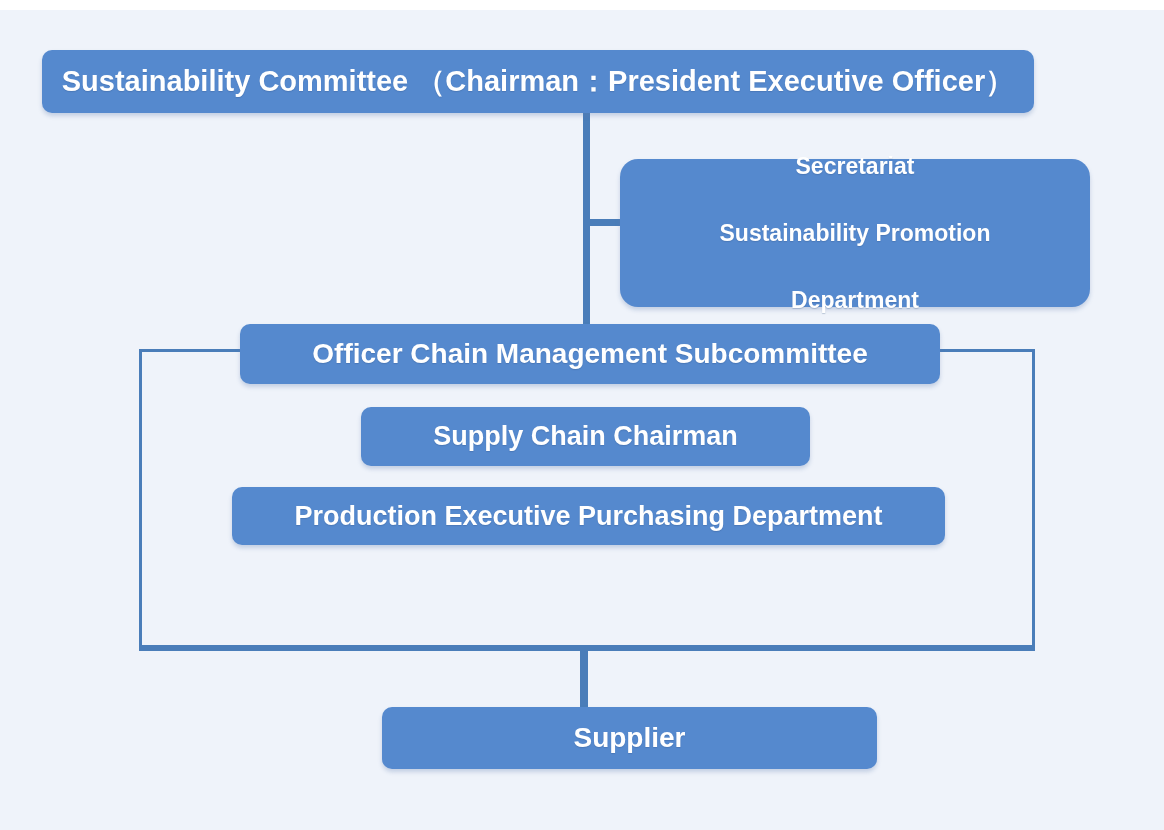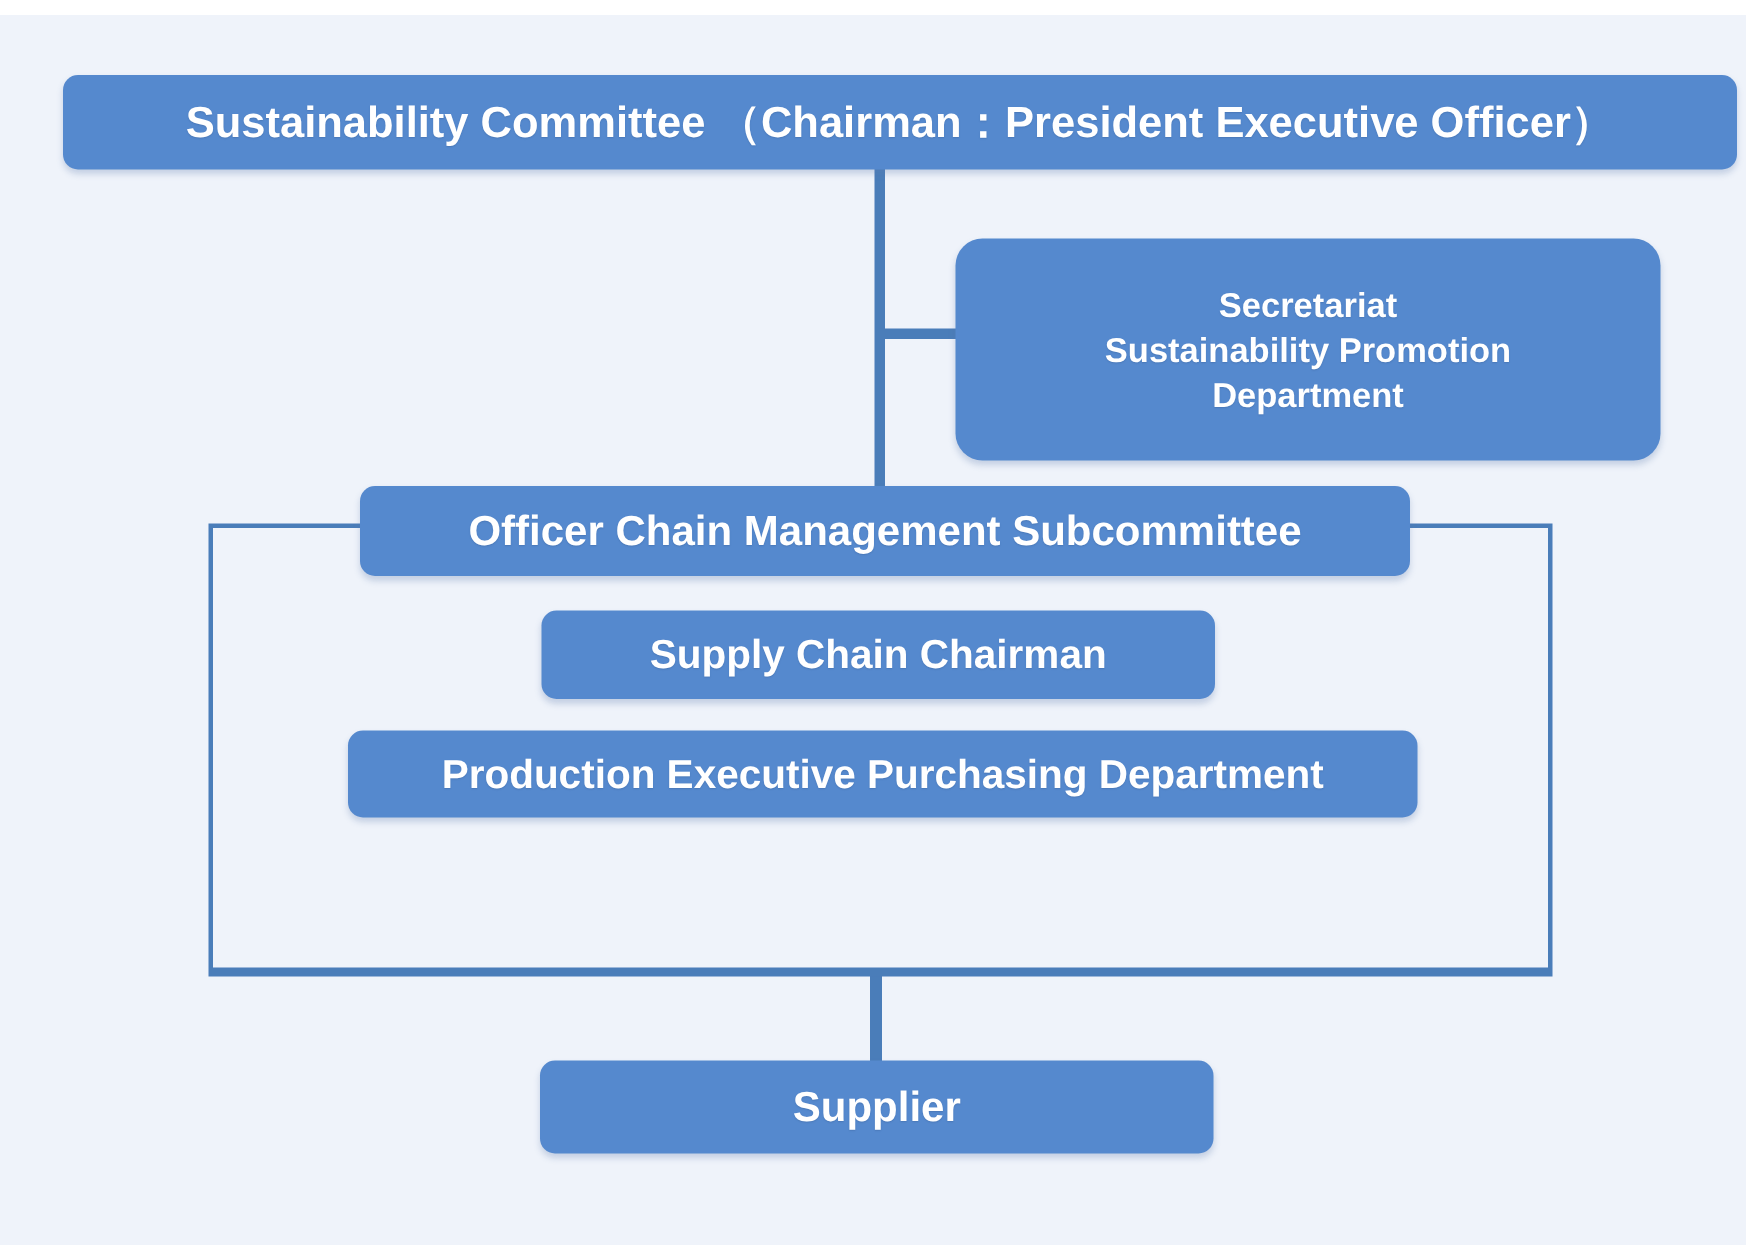--- a/index.html
+++ b/index.html
@@ -43,28 +43,28 @@
   .outline-rect {
     position: absolute;
     box-sizing: border-box;
     border: 3px solid var(--outline-border, #4a7db9);
     border-bottom-width: 6px;
     background: transparent;
     z-index: 2;
   }
 
   
-  .node-committee     { left: 42px;  top: 50px;  width: 1116px; height: 63px;  font-size: 29px; }
-  .node-secretariat   { left: 637px; top: 159px; width: 470px;  height: 148px; font-size: 23px;
-                        line-height: 30px; border-radius: 18px; flex-direction: column; }
+  .node-committee     { left: 42px;  top: 50px;  width: 992px; height: 63px;  font-size: 29px; }
+  .node-secretariat   { left: 620px; top: 159px; width: 470px;  height: 148px; font-size: 23px;
+                        line-height: 30px; border-radius: 18px; flex-direction: column; gap: 37px; }
   .node-subcommittee  { left: 240px; top: 324px; width: 700px;  height: 60px;  font-size: 28px; }
   .node-scd           { left: 361px; top: 407px; width: 449px;  height: 59px;  font-size: 27px; }
   .node-pdpd          { left: 232px; top: 487px; width: 713px;  height: 58px;  font-size: 27px; }
   .node-opd           { left: 310px; top: 565px; width: 556px;  height: 58px;  font-size: 27px; }
-  .node-supplier      { left: 360px; top: 707px; width: 449px;  height: 62px;  font-size: 28px; }
+  .node-supplier      { left: 382px; top: 707px; width: 495px;  height: 62px;  font-size: 28px; }
 
   
   .vline-committee    { left: 583px; top: 112px; width: 7px;  height: 216px; }
   .hline-secretariat  { left: 586px; top: 219px; width: 76px; height: 7px;  }
   .vline-supplier     { left: 580px; top: 650px; width: 8px;  height: 58px; }
 
   
   .group-outline      { left: 139px; top: 349px; width: 896px; height: 302px; }
 
   .line { display: block; }

